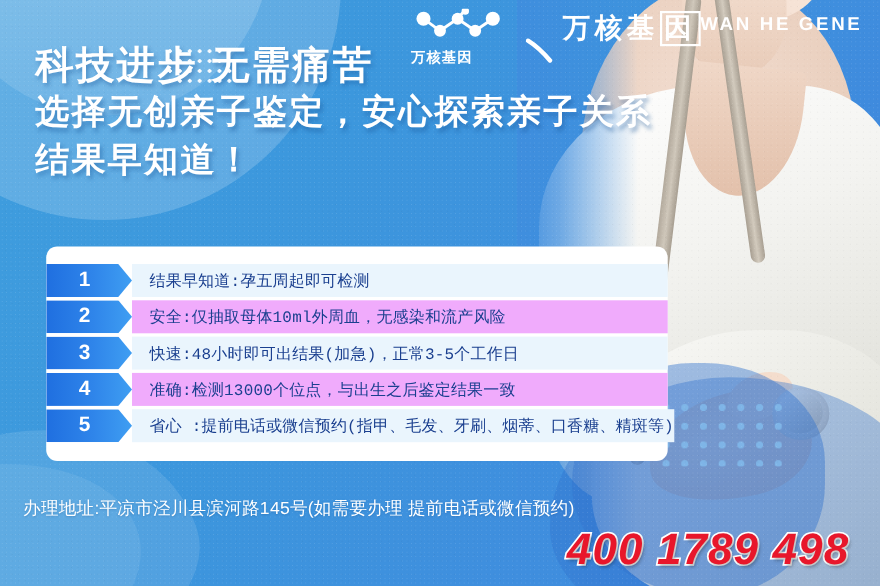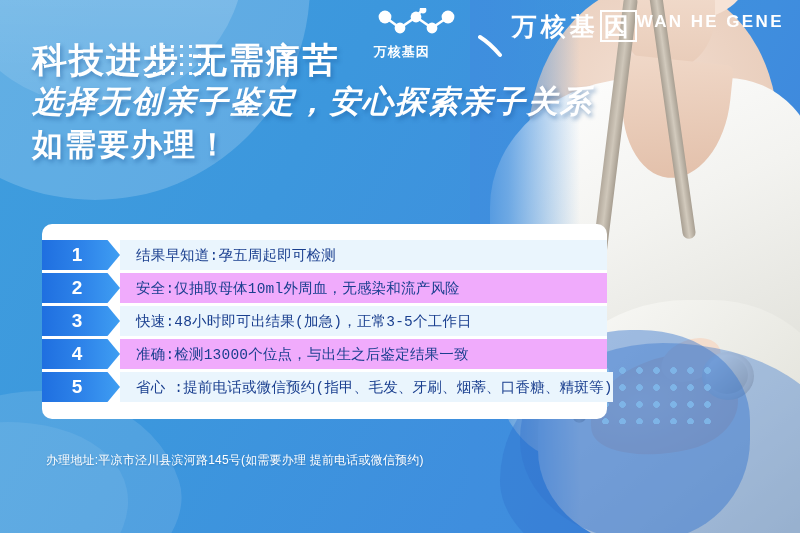--- a/index.html
+++ b/index.html
@@ -299,21 +299,21 @@
   }
   .hl {
     color: #ffffff;
     font-weight: bold;
     letter-spacing: 2px;
     line-height: 1.12;
     white-space: nowrap;
     text-shadow: 2px 3px 4px rgba(25,85,150,.45);
   }
   .hl1 { font-size: 35px; margin-bottom: 6px; position: relative; }
-  .hl2 { font-size: 31px; margin-bottom: 8px; font-style: italic; }
+  .hl2 { font-size: 31px; margin-bottom: 8px; }
   .hl3 { font-size: 31px; }
   .hl-dots {
     position: absolute;
     left: 118px;
     top: 2px;
     width: 62px;
     height: 34px;
     background-image: radial-gradient(rgba(255,255,255,.95) 1.5px, transparent 1.8px);
     background-size: 9px 9px;
     pointer-events: none;
@@ -364,24 +364,24 @@
     font-size: 14.5px;
     padding-left: 16px;
     white-space: nowrap;
     letter-spacing: .2px;
     font-family: Liberation Mono, monospace;
   }
 
   
   .address {
     position: absolute;
-    left: 46px;
+    left: 21px;
     top: 452px;
     color: #ffffff;
-    font-size: 12px;
+    font-size: 16px;
     letter-spacing: .2px;
     white-space: nowrap;
     z-index: 6;
     text-shadow: 0 1px 2px rgba(20,70,130,.3);
   }
   .phone {
     position: absolute;
     right: 28px;
     top: 478px;
     font-size: 40px;
@@ -452,21 +452,21 @@
     </div>
     <div class="logo-text">
       <div class="logo-cn"><span>万核基</span><span class="boxed">因</span></div>
       <div class="logo-en">WAN HE GENE</div>
     </div>
   </div>
 
   <div class="headline">
     <div class="hl hl1"><span>科技进步 无需痛苦</span><span class="hl-dots"></span></div>
     <div class="hl hl2">选择无创亲子鉴定，安心探索亲子关系</div>
-    <div class="hl hl3">如需要办理！</div>
+    <div class="hl hl3">结果早知道！</div>
   </div>
 
   <div class="card">
     <div class="rows" id="rows">
         <div class="row row-odd">
           <div class="badge">1</div>
           <div class="row-text">结果早知道:孕五周起即可检测</div>
         </div>
         <div class="row row-even">
           <div class="badge">2</div>
@@ -481,14 +481,15 @@
           <div class="row-text">准确:检测13000个位点，与出生之后鉴定结果一致</div>
         </div>
         <div class="row row-odd">
           <div class="badge">5</div>
           <div class="row-text">省心 :提前电话或微信预约(指甲、毛发、牙刷、烟蒂、口香糖、精斑等)</div>
         </div>
       </div>
   </div>
 
   <div class="address">办理地址:平凉市泾川县滨河路145号(如需要办理 提前电话或微信预约)</div>
+  <div class="phone">400 1789 498</div>
 
 </div>
 
 </body></html>

